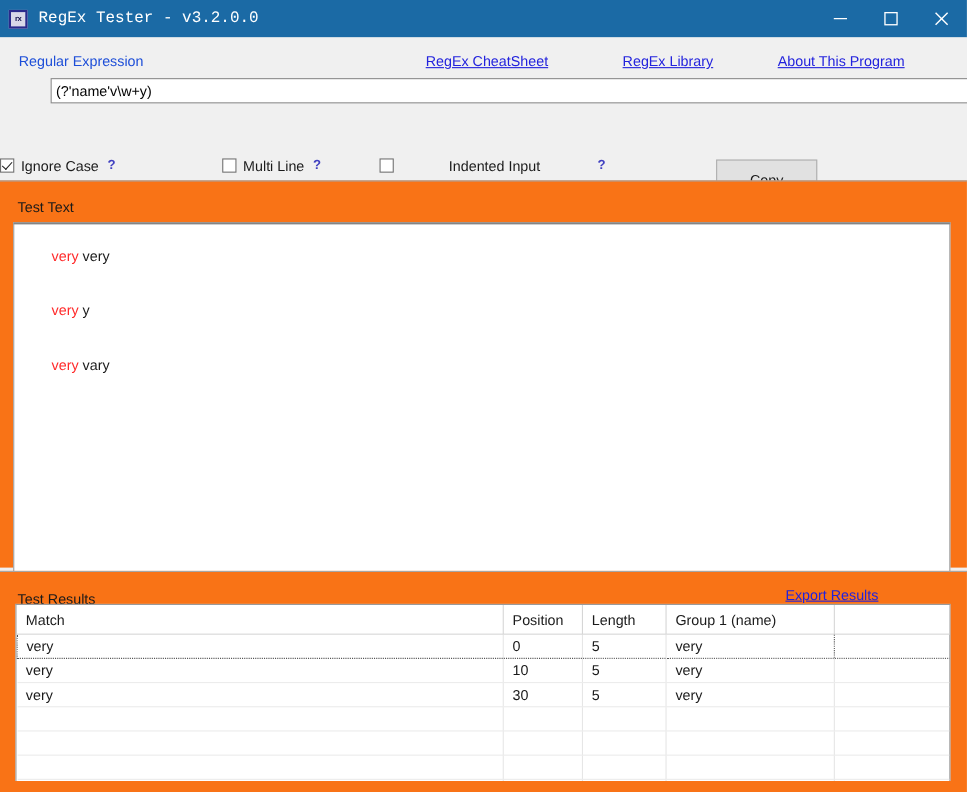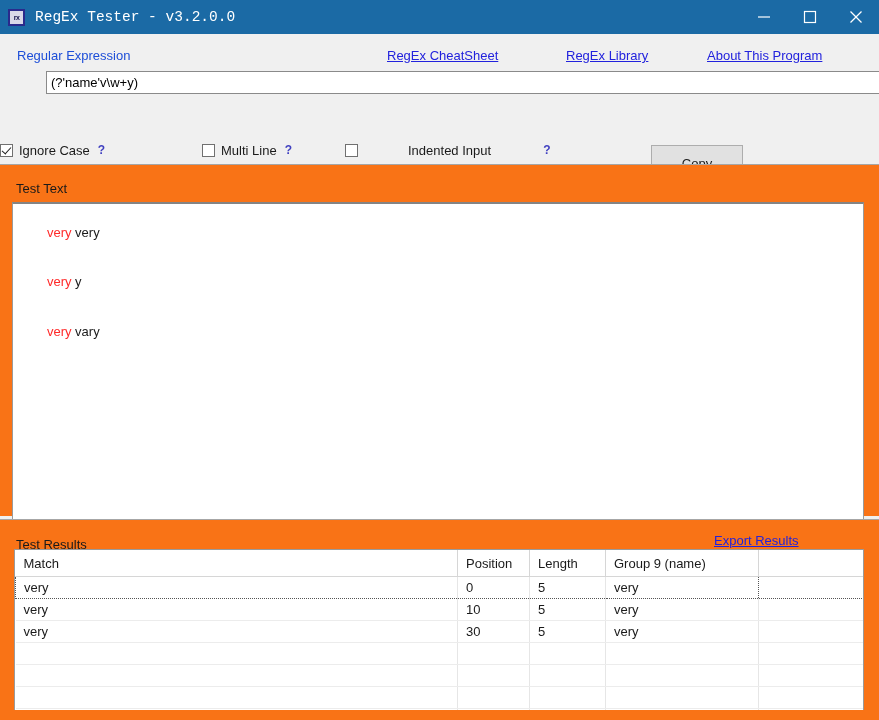--- a/index.html
+++ b/index.html
@@ -373,21 +373,21 @@
             <col class="col-pos">
             <col class="col-len">
             <col class="col-grp">
             <col class="col-end">
         </colgroup>
         <thead>
           <tr>
             <th>Match</th>
             <th>Position</th>
             <th>Length</th>
-            <th>Group 9 (name)</th>
+            <th>Group 1 (name)</th>
             <th class="col-end"></th>
           </tr>
         </thead>
         <tbody>
           <tr class="selected">
             <td>very</td>
             <td>0</td>
             <td>5</td>
             <td>very</td>
             <td class="col-end"></td>

